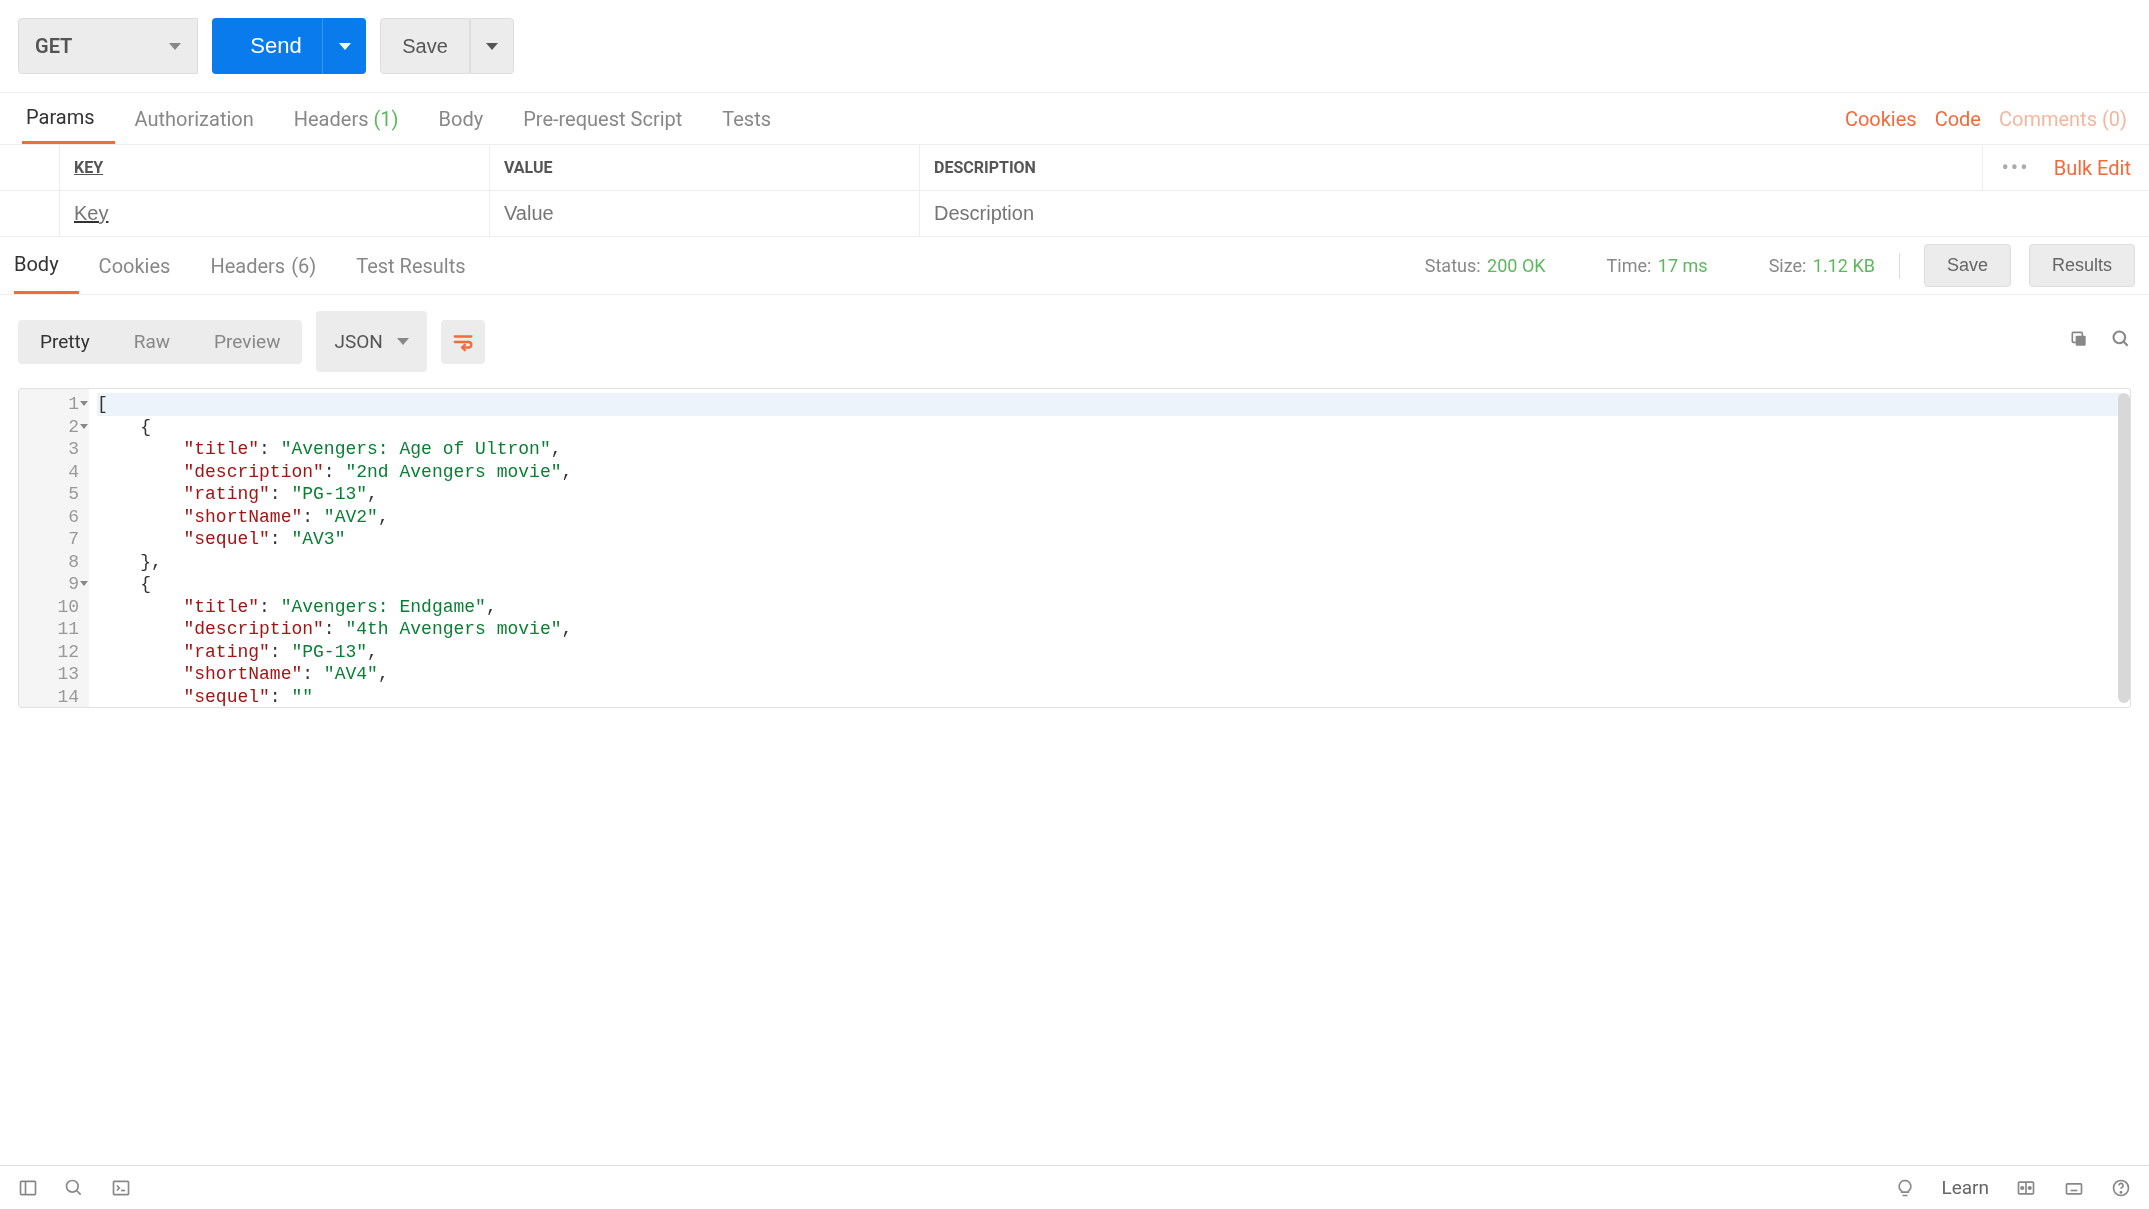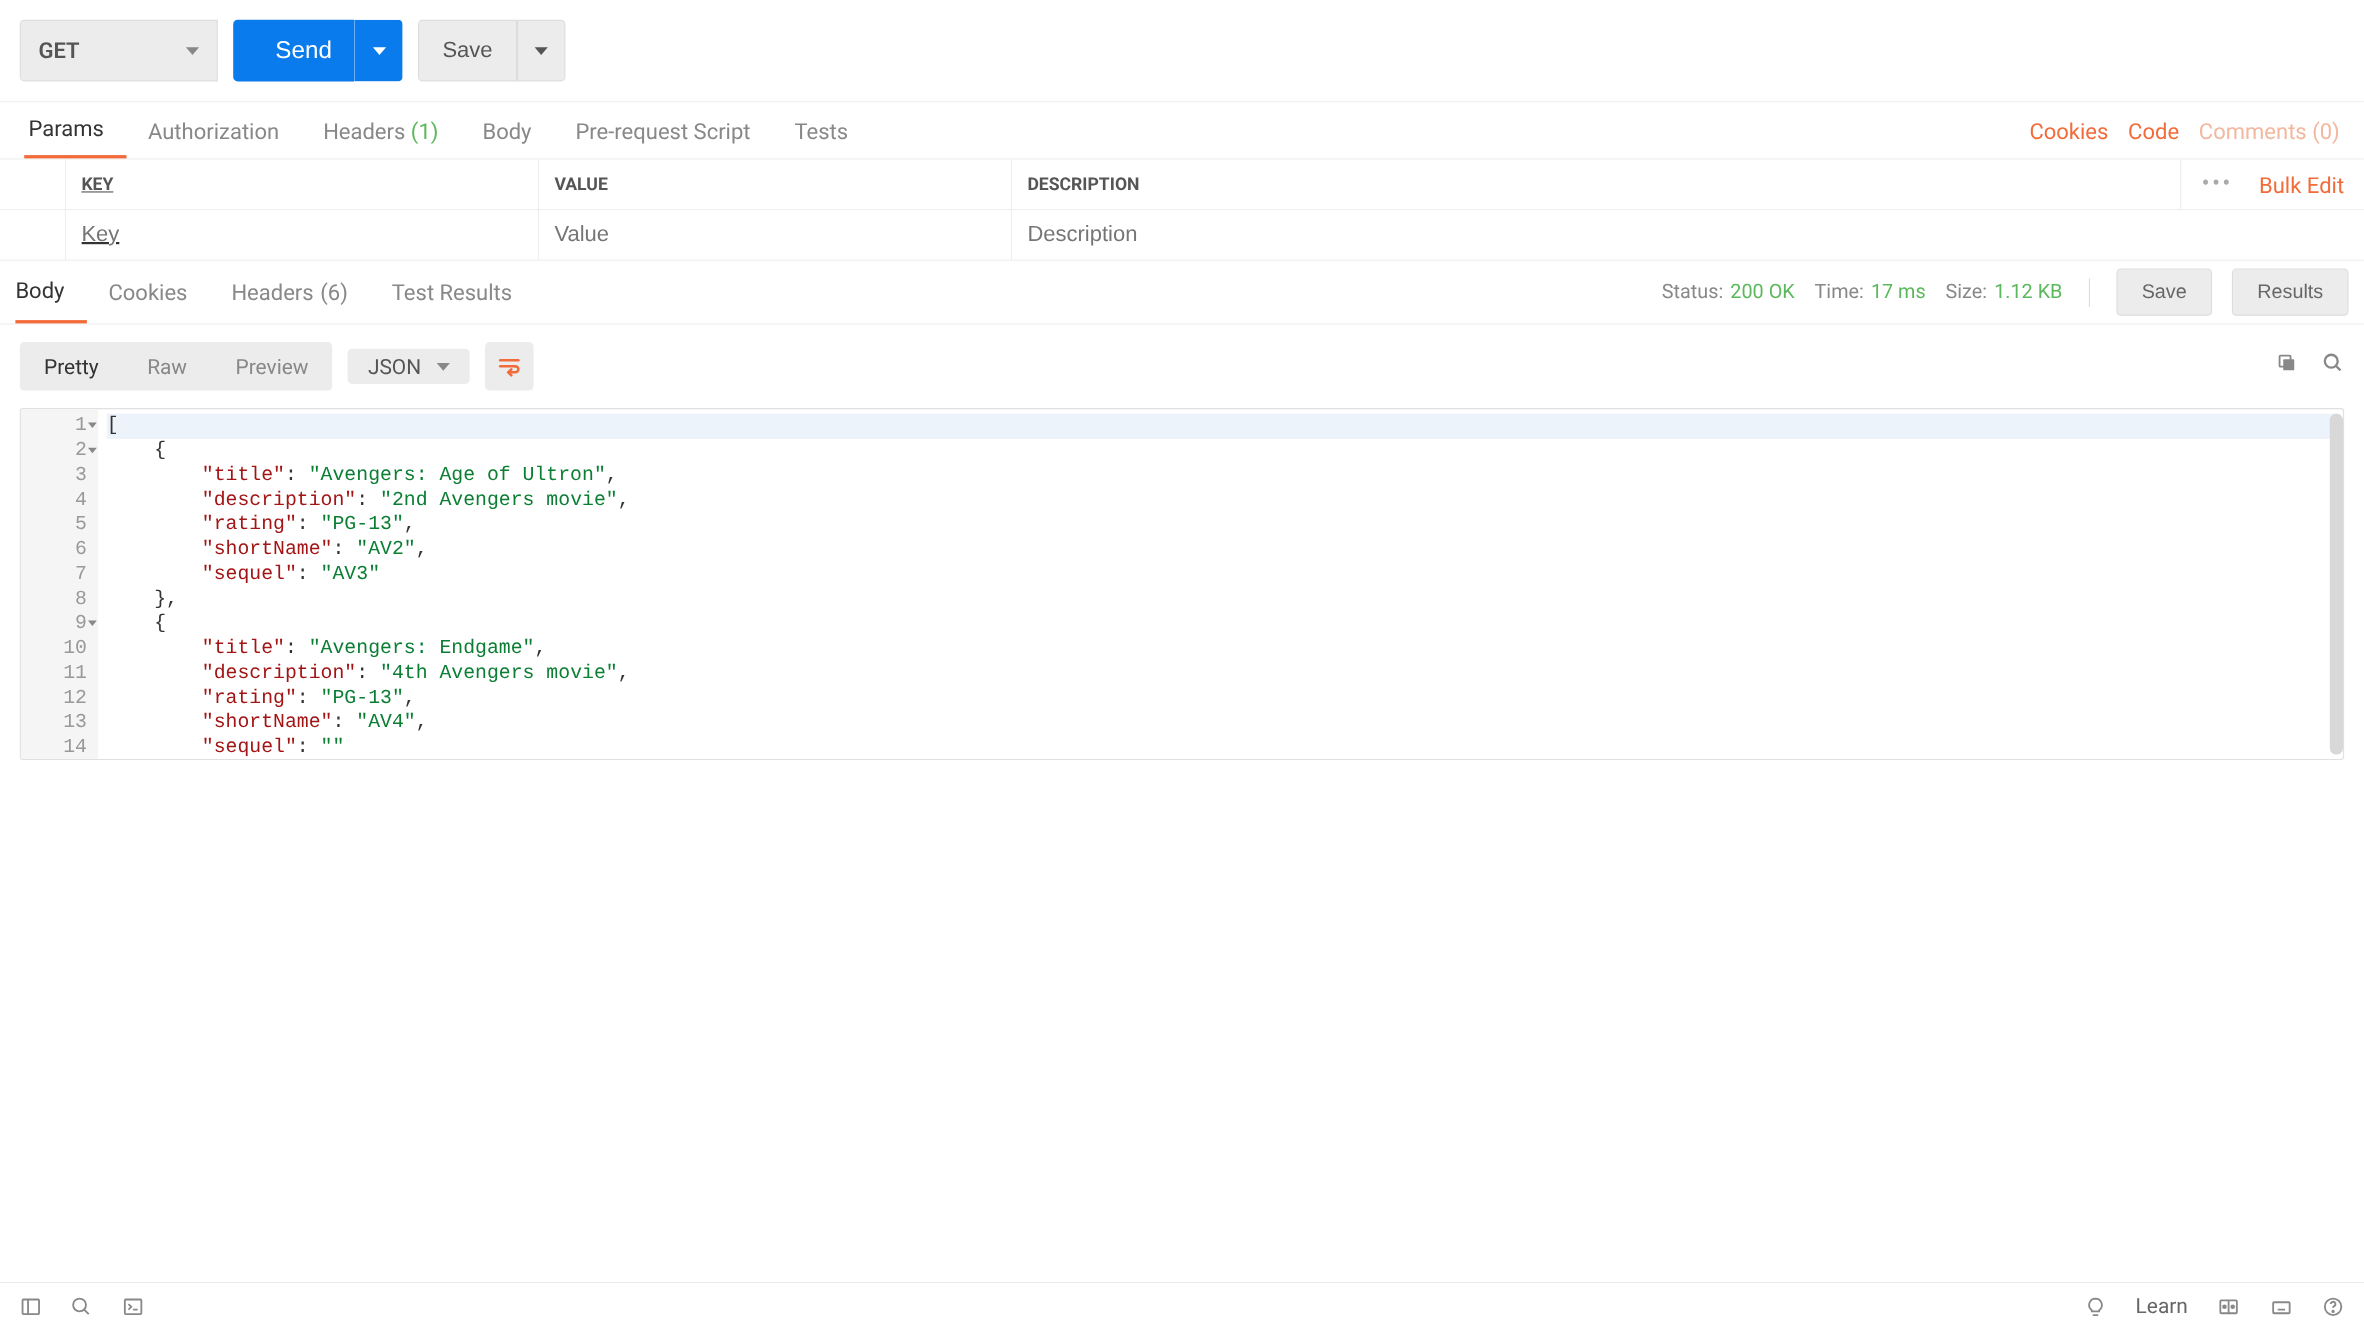--- a/index.html
+++ b/index.html
@@ -194,21 +194,21 @@
 }
 .response-tabs .rtab.first { padding-left: 0; }
 
 .response-meta {
   margin-left: auto;
   display: flex;
   gap: 18px;
   align-items: center;
   font-size: 18px;
 }
-.response-meta .label { color: #888; }
+.response-meta .label { color: #888; margin-left: 43px; }
 .response-meta .val { color: #5cb85c; margin-left: 2px; }
 .response-meta .divider { width: 1px; height: 26px; background: #ddd; margin: 0 6px; }
 .resp-btn {
   background: #ececec;
   border: 1px solid #ddd;
   color: #666;
   padding: 10px 22px;
   border-radius: 4px;
   font-size: 18px;
   cursor: pointer;
@@ -236,21 +236,21 @@
   font-size: 19px;
   height: 100%;
   display: flex;
   align-items: center;
 }
 .format-tabs .ftab.active { color: #333; }
 
 .type-select {
   background: #ececec;
   border-radius: 4px;
-  height: 32px;
+  height: 61px;
   display: flex;
   align-items: center;
   padding: 0 18px;
   gap: 14px;
   font-size: 19px;
   color: #555;
   cursor: pointer;
 }
 
 .wrap-btn {

